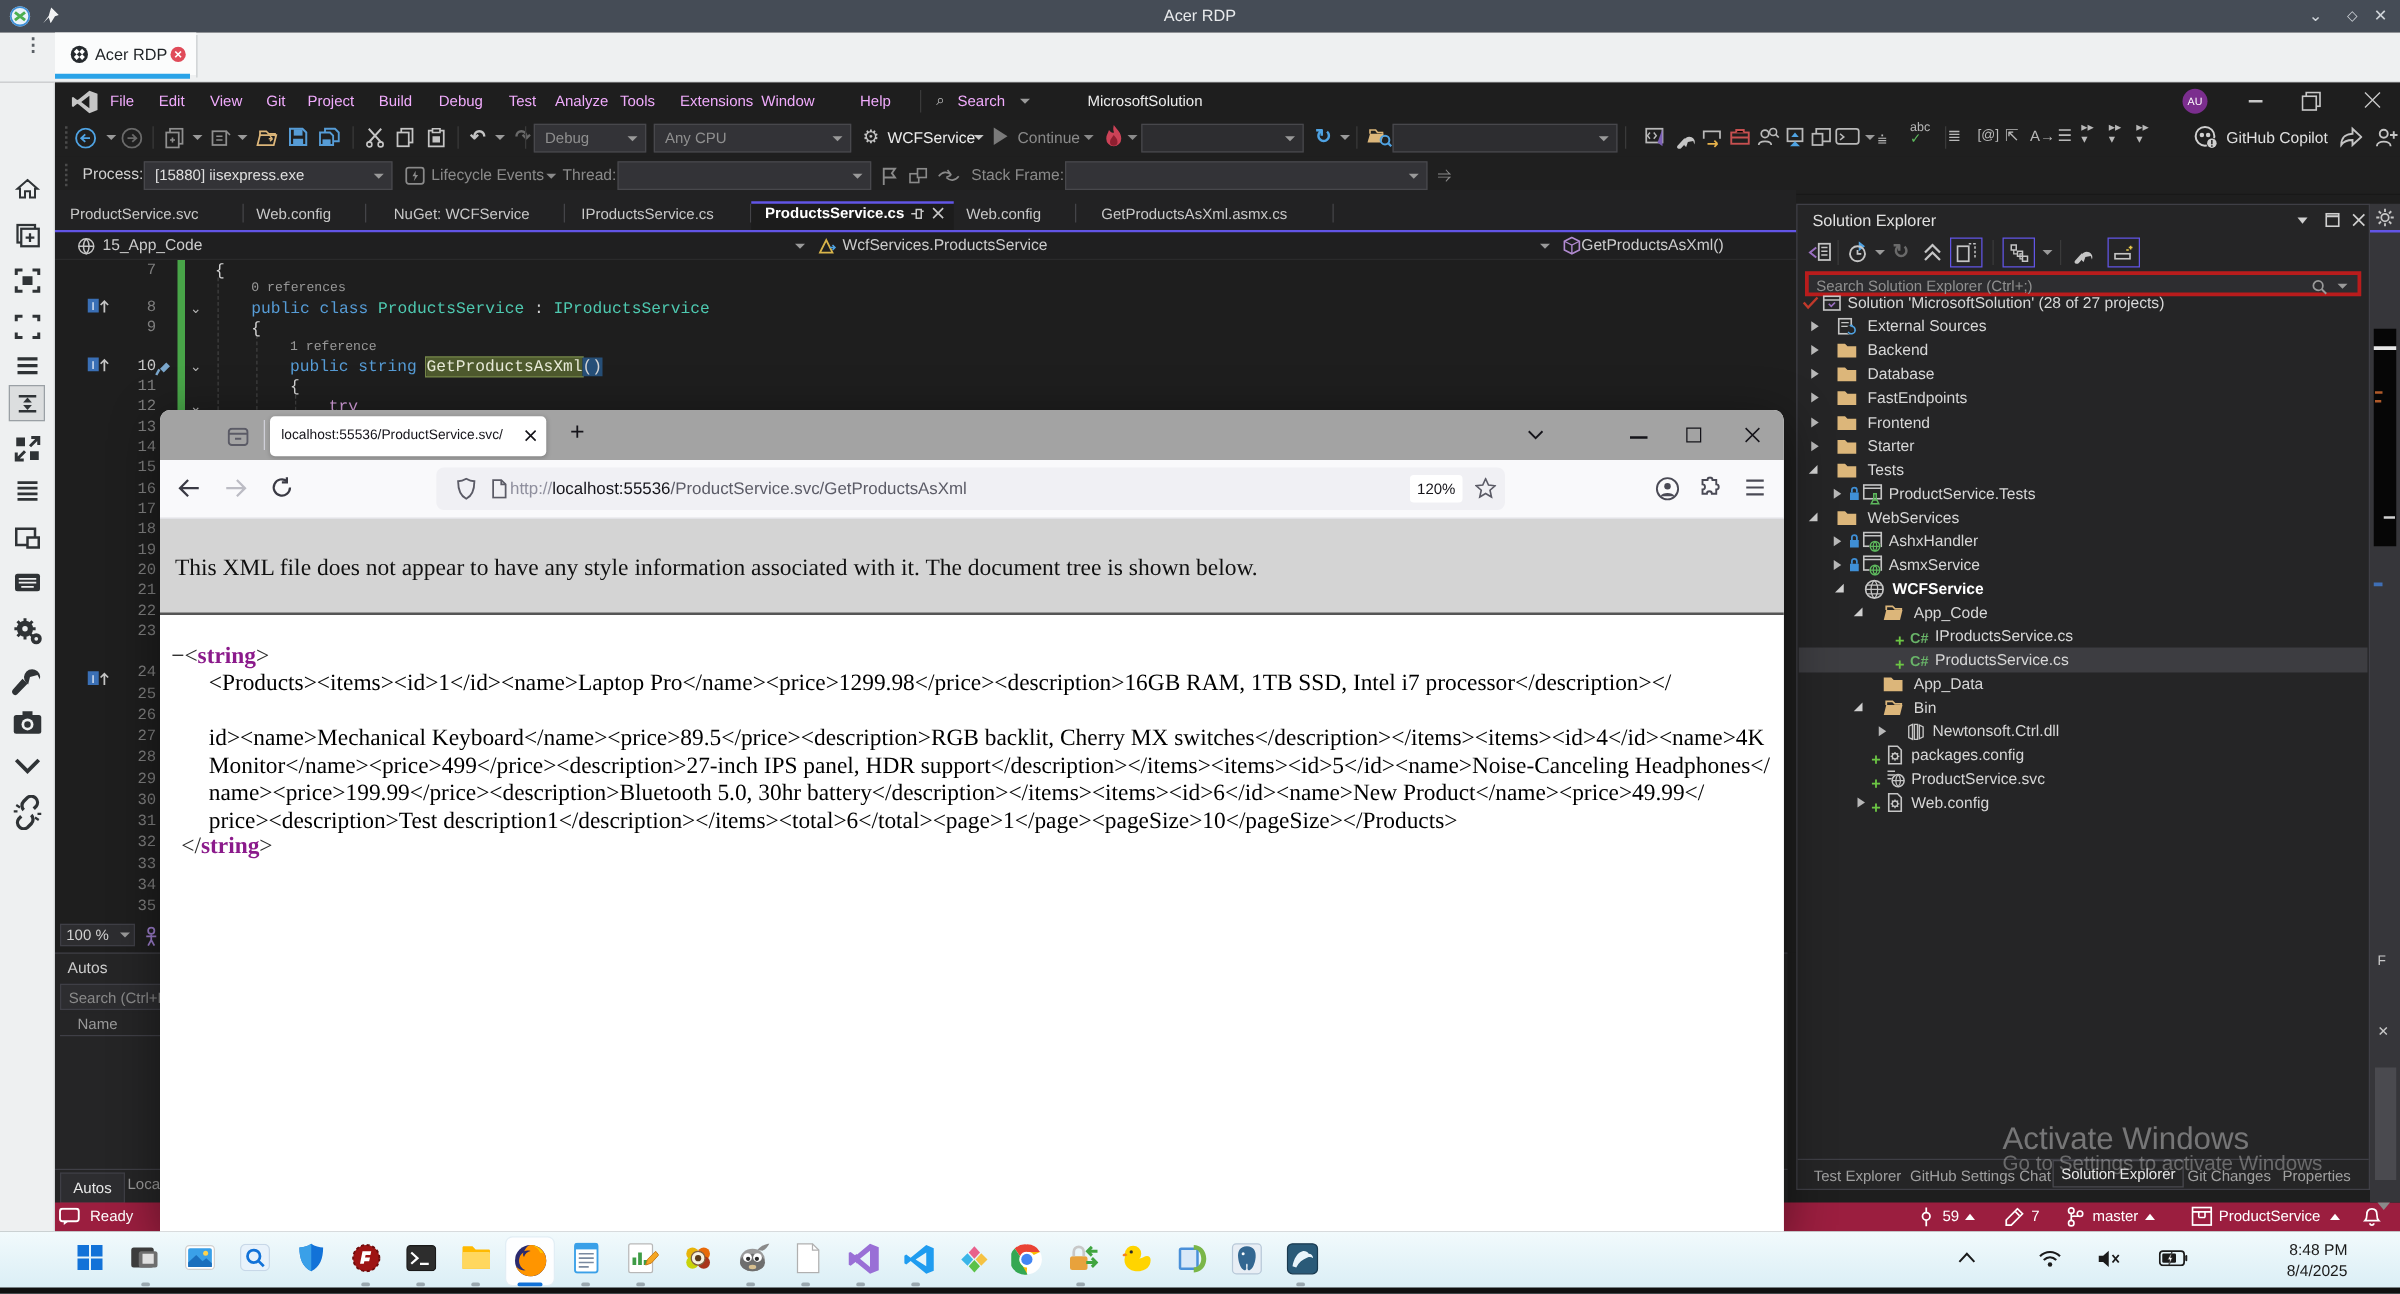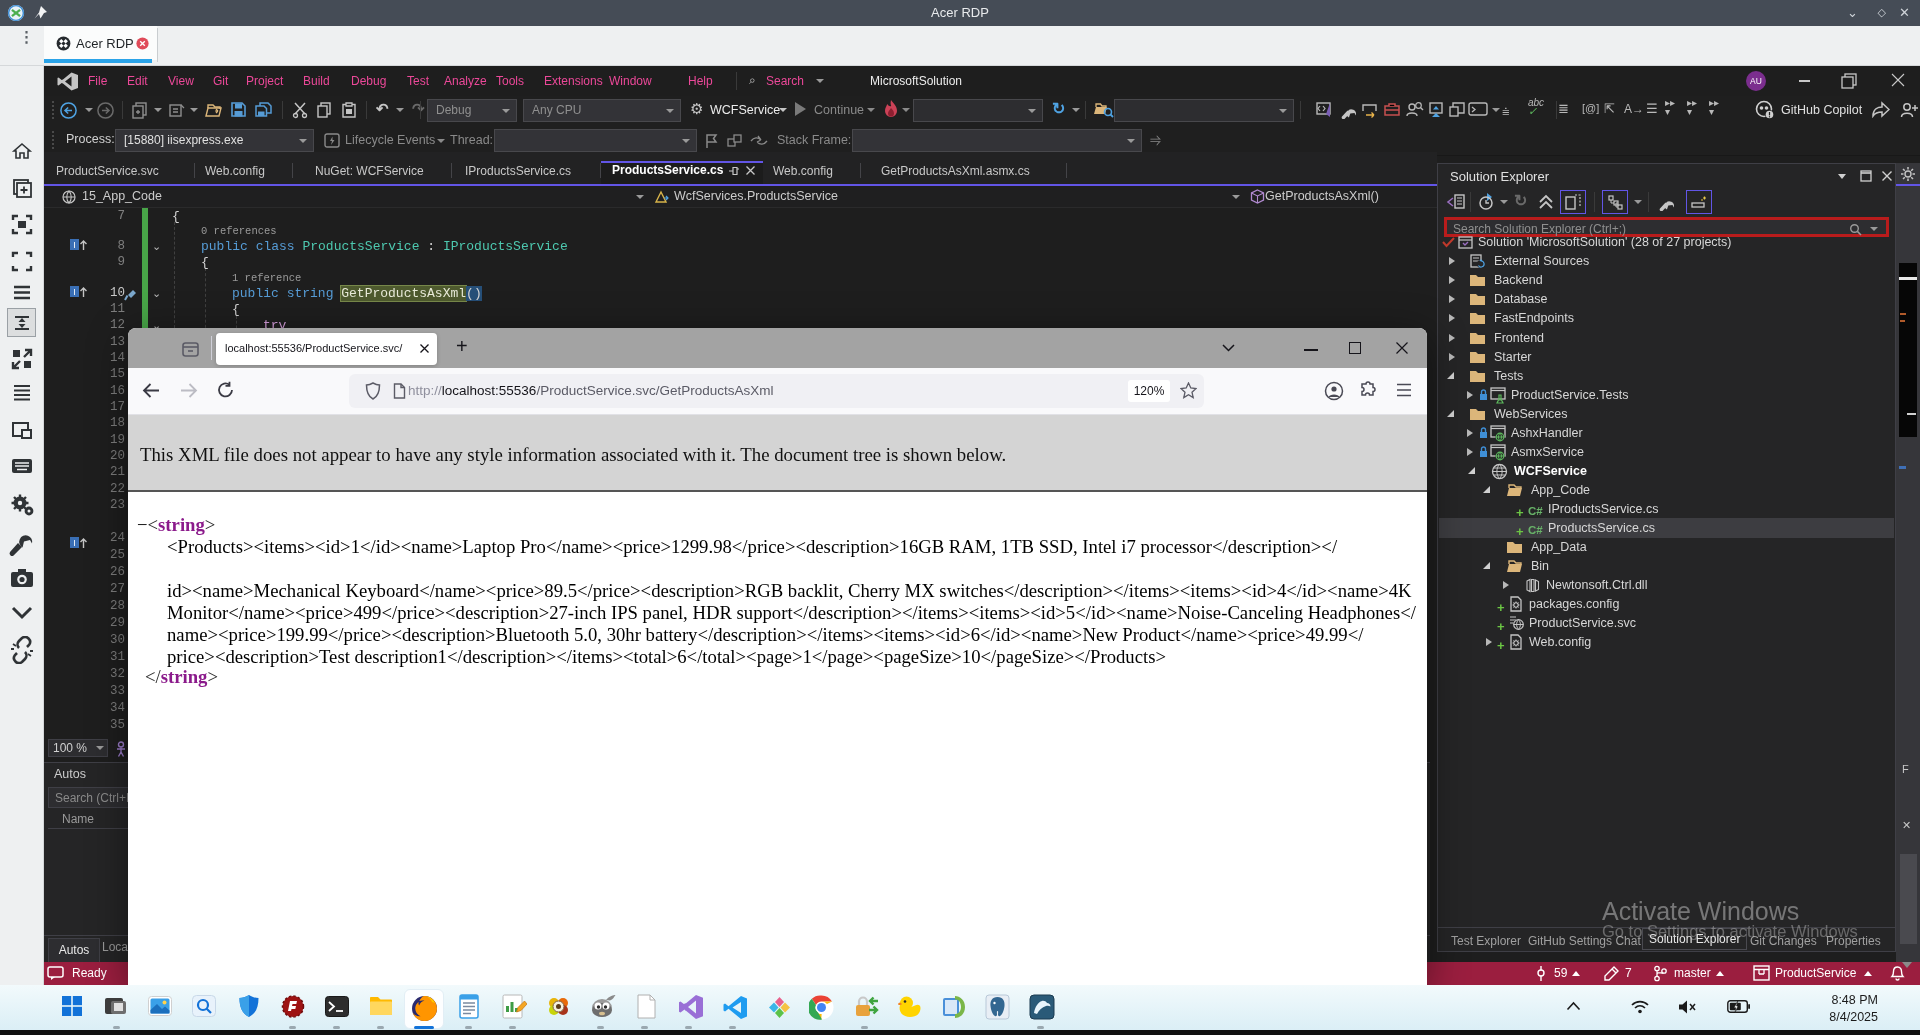--- a/index.html
+++ b/index.html
@@ -7,21 +7,21 @@
   body { font-family:"Liberation Sans", sans-serif; position:relative; }
   .abs { position:absolute; }
   
   #rdp-top { left:0; top:0; width:1920px; height:26px; background:#454c56; }
   #rdp-top .title { width:100%; text-align:center; color:#e8eaec; font-size:13px; line-height:26px; }
   #rdp-tabs { left:0; top:26px; width:1920px; height:40px; background:#eef0f1; border-bottom:1px solid #d5d8da; }
   #sidebar { left:0; top:66px; width:44px; height:919px; background:#eef0f1; border-right:1px solid #d5d8da; }
   .sideic { position:absolute; left:0; width:44px; text-align:center; color:#2f3336; }
   
   #vs-menubar { left:44px; top:66px; width:1876px; height:30px; background:#1e1e1e; }
-  .menuitem { position:absolute; top:0; height:30px; line-height:30px; color:#ec4899; font-size:12px; }
+  .menuitem { position:absolute; top:0; height:30px; line-height:30px; color:#f0abfc; font-size:12px; }
   #vs-toolbar1 { left:44px; top:96px; width:1876px; height:29px; background:#1f1f1f; }
   #vs-toolbar2 { left:44px; top:125px; width:1876px; height:31px; background:#1f1f1f; border-bottom:1px solid #181818; }
   .combo { position:absolute; background:#333337; border:1px solid #48484c; color:#8f8f8f; font-size:12px; }
   .combo .arr { position:absolute; right:6px; top:50%; margin-top:-2px; width:0; height:0; border-left:4px solid transparent; border-right:4px solid transparent; border-top:4px solid #9a9a9a; }
   #vs-tabstrip { left:44px; top:152px; width:1393px; height:32px; background:#222223; }
   .doctab { position:absolute; top:6px; height:26px; line-height:26px; color:#c8c8c8; font-size:12px; }
   .tabsep { position:absolute; top:11px; width:1px; height:15px; background:#444448; }
   #purpleline { left:44px; top:184px; width:1876px; height:2px; background:#6255e6; }
   #breadcrumb { left:44px; top:186px; width:1393px; height:22px; background:#1f1f20; border-bottom:1px solid #2a2a2b; color:#cccccc; font-size:12.5px; }
   
@@ -307,21 +307,21 @@
     <svg class="abs" style="left:1404px;top:5px;" width="19" height="18" viewBox="0 0 19 18">
       <rect x="2" y="6" width="8" height="9" fill="none" stroke="#b9b9b9" stroke-width="1.4"></rect>
       <path d="M5 6 V2 H16 V12 H10" fill="none" stroke="#b9b9b9" stroke-width="1.4"></path>
     </svg>
     <svg class="abs" style="left:1424px;top:6px;" width="24" height="16" viewBox="0 0 24 16">
       <rect x="1" y="1" width="18" height="12" rx="2" fill="none" stroke="#b9b9b9" stroke-width="1.4"></rect>
       <path d="M4 5 l3 2.5 -3 2.5" fill="none" stroke="#b9b9b9" stroke-width="1.3"></path>
     </svg>
     <span class="abs" style="left:1448px;top:12px;width:0;height:0;border-left:4px solid transparent;border-right:4px solid transparent;border-top:4px solid #9a9a9a;"></span>
     <span class="abs" style="left:1458px;top:8px;color:#b9b9b9;font-size:13px;">⩧</span>
-    <span class="abs" style="left:1484px;top:2px;color:#b9b9b9;font-size:10px;line-height:9px;text-align:left;font-style:italic;">abc<br><span style="color:#5db85d;font-size:11px;">✓</span></span>
+    <span class="abs" style="left:1484px;top:2px;color:#b9b9b9;font-size:10px;line-height:9px;text-align:left;">abc<br><span style="color:#5db85d;font-size:11px;">✓</span></span>
     <span class="abs" style="left:1512px;top:5px;width:1px;height:18px;background:#3a3a3a;"></span>
     <span class="abs" style="left:1514px;top:5px;color:#b9b9b9;font-size:13px;">≣</span>
     <span class="abs" style="left:1538px;top:6px;color:#b9b9b9;font-size:11px;">[@]</span>
     <span class="abs" style="left:1560px;top:5px;color:#b9b9b9;font-size:13px;">⇱</span>
     <span class="abs" style="left:1580px;top:6px;color:#b9b9b9;font-size:12px;">A→</span>
     <span class="abs" style="left:1602px;top:5px;color:#b9b9b9;font-size:13px;">☰</span>
     <span class="abs" style="left:1621px;top:2px;color:#b9b9b9;font-size:10px;line-height:9px;">▸▸<br>▾</span>
     <span class="abs" style="left:1643px;top:2px;color:#b9b9b9;font-size:10px;line-height:9px;">▸▸<br>▾</span>
     <span class="abs" style="left:1665px;top:2px;color:#b9b9b9;font-size:10px;line-height:9px;">▸▸<br>▾</span>
     <svg class="abs" style="left:1711px;top:4px;" width="22" height="20" viewBox="0 0 22 20">

